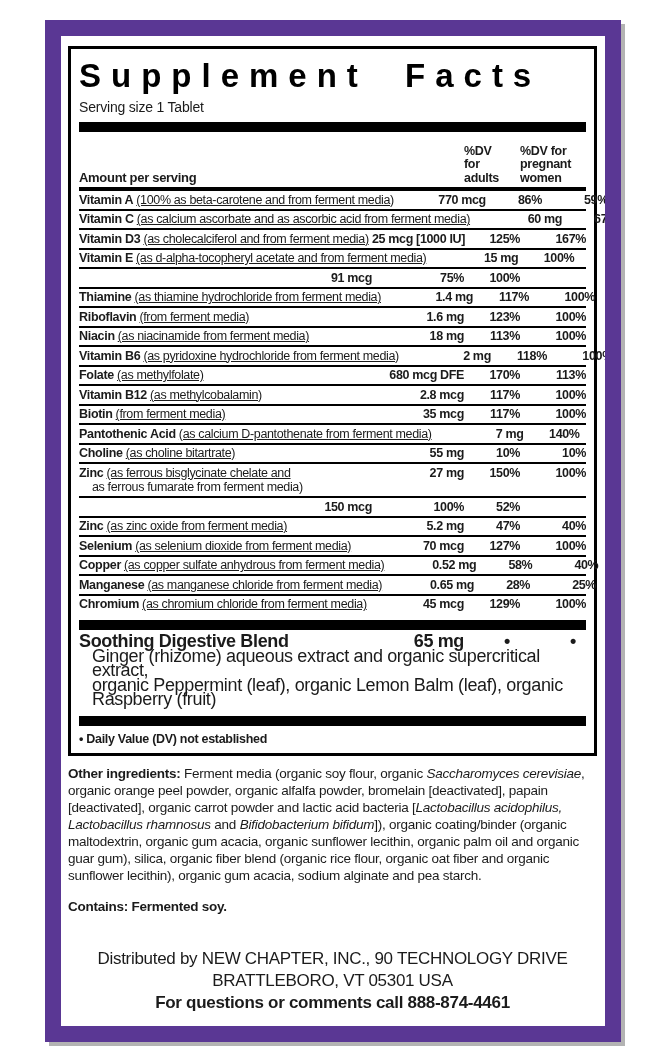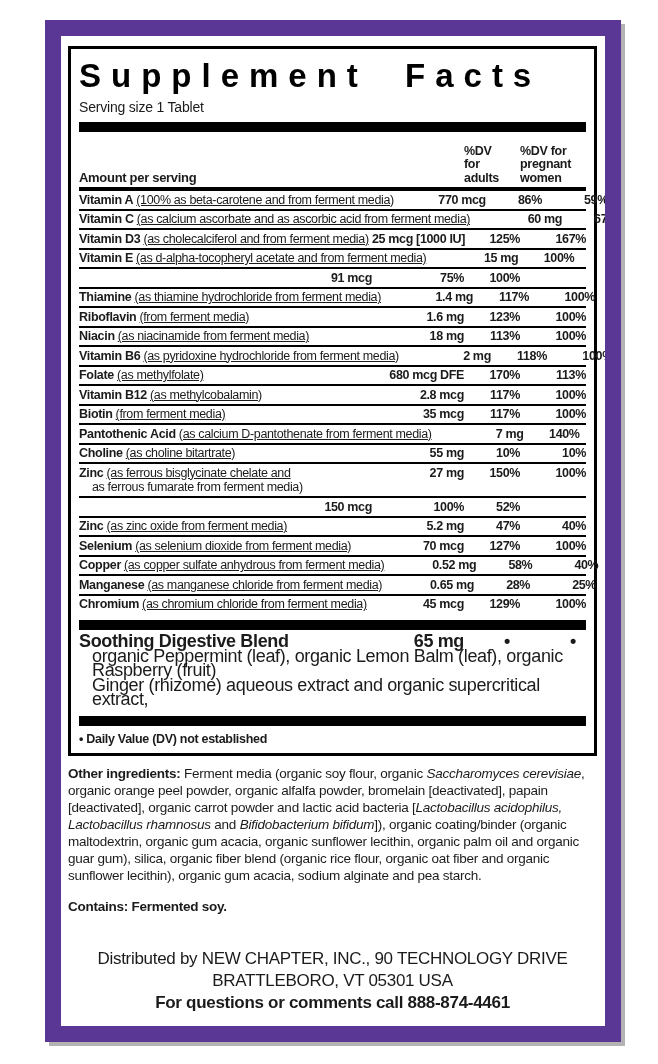--- a/index.html
+++ b/index.html
@@ -265,22 +265,22 @@
 
       <div class="bar"></div>
 
       <div class="blend">
         <div class="grid">
           <div class="cell-name bname">Soothing Digestive Blend</div>
           <div class="val">65 mg</div>
           <div class="val dot">•</div>
           <div class="val dot">•</div>
         </div>
+        <div class="blend-details">Ginger (rhizome) aqueous extract and organic supercritical extract,</div>
         <div class="blend-details">organic Peppermint (leaf), organic Lemon Balm (leaf), organic Raspberry (fruit)</div>
-        <div class="blend-details">Ginger (rhizome) aqueous extract and organic supercritical extract,</div>
       </div>
 
       <div class="bar"></div>
       <div class="footnote">• Daily Value (DV) not established</div>
     </div>
 
     <p class="other"><span class="b">Other ingredients: </span><span>Ferment media (organic soy flour, organic </span><span class="i">Saccharomyces cerevisiae</span><span>, organic orange peel powder, organic alfalfa powder, bromelain [deactivated], papain [deactivated], organic carrot powder and lactic acid bacteria [</span><span class="i">Lactobacillus acidophilus, Lactobacillus rhamnosus</span><span> and </span><span class="i">Bifidobacterium bifidum</span><span>]), organic coating/binder (organic maltodextrin, organic gum acacia, organic sunflower lecithin, organic palm oil and organic guar gum), silica, organic fiber blend (organic rice flour, organic oat fiber and organic sunflower lecithin), organic gum acacia, sodium alginate and pea starch.</span></p>
     <p class="contains"><span class="b">Contains: Fermented soy.</span></p>
 
     <div class="dist">

